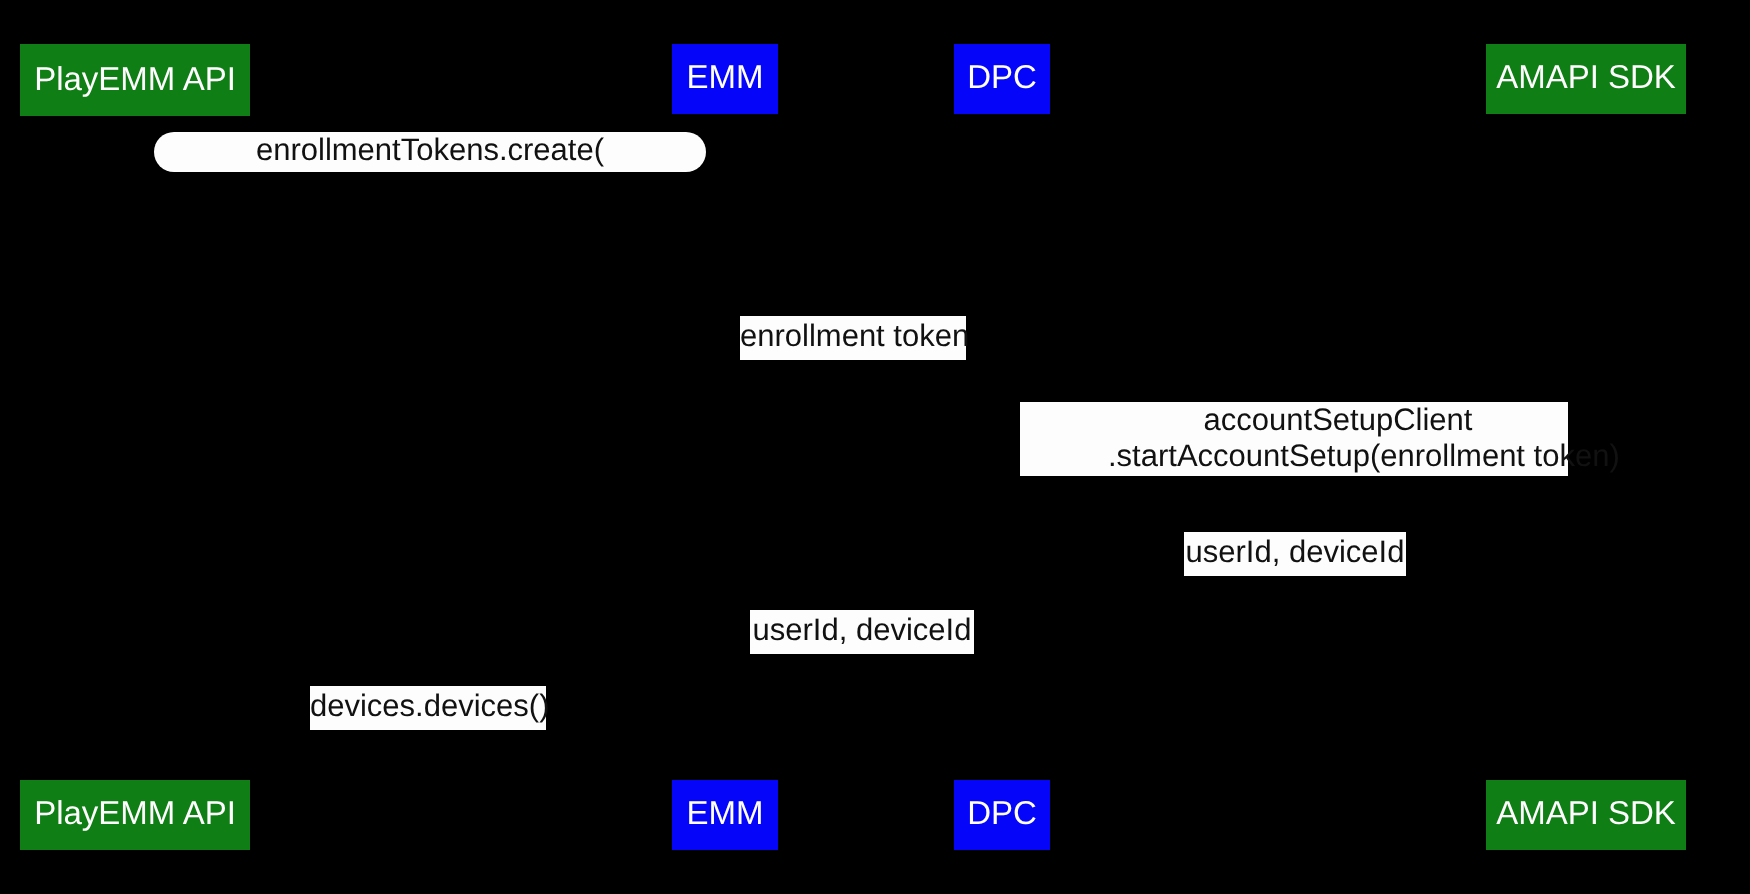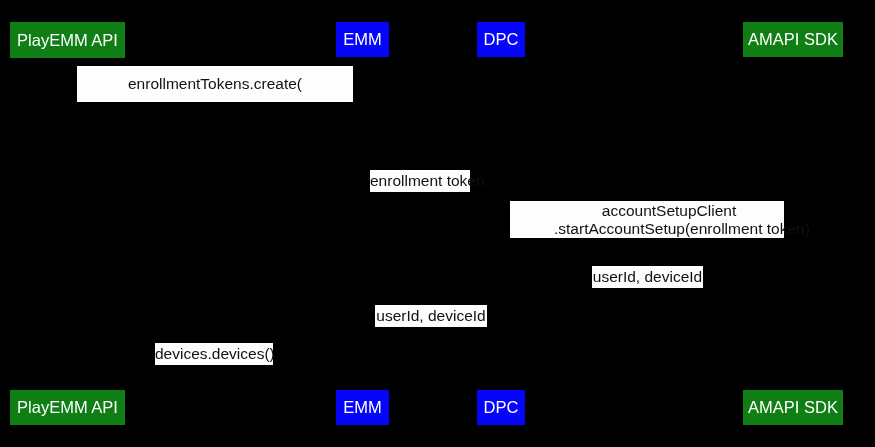--- a/index.html
+++ b/index.html
@@ -50,26 +50,26 @@
 </head>
 <body>
 
 <div class="canvas">
 
   <div class="actor green" style="left:10px; top:22px; width:115px; height:36px;">PlayEMM API</div>
   <div class="actor blue" style="left:336px; top:22px; width:53px; height:35px;">EMM</div>
   <div class="actor blue" style="left:477px; top:22px; width:48px; height:35px;">DPC</div>
   <div class="actor green" style="left:743px; top:22px; width:100px; height:35px;">AMAPI SDK</div>
 
-  <div class="msg" style="left:77px; top:66px; width:276px; height:36px;">
+  <div class="msg" style="left:77px; top:66px; width:276px; height:20px;border-radius:11px;">
     <span class="line">enrollmentTokens.create(</span>
   </div>
 
 
-  <div class="msg single" style="left:370px; top:170px; width:100px; height:22px;">
+  <div class="msg single" style="left:370px; top:158px; width:113px; height:22px;">
     <span class="line">enrollment token</span>
   </div>
 
   <div class="msg" style="left:510px; top:201px; width:274px; height:37px;padding-left:44px;">
     <span class="line">accountSetupClient</span>
     <span class="line">.startAccountSetup(enrollment token)</span>
   </div>
 
   <div class="msg single" style="left:592px; top:266px; width:111px; height:22px;">
     <span class="line">userId, deviceId</span>

